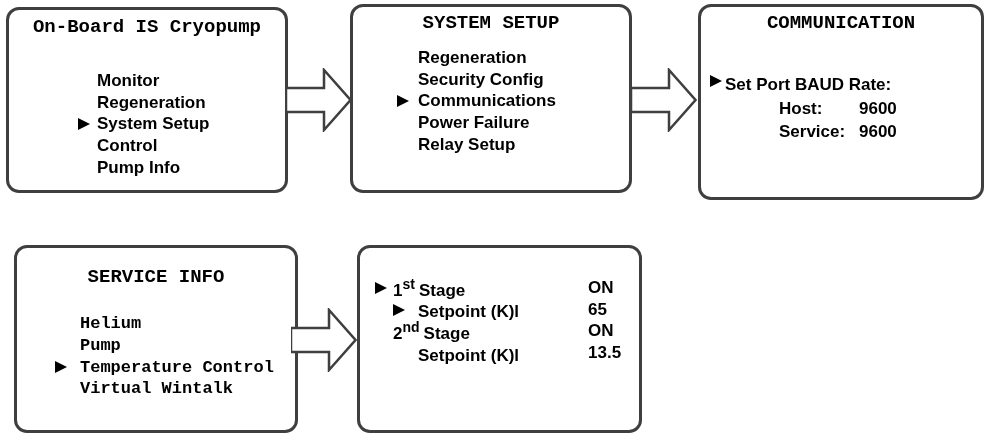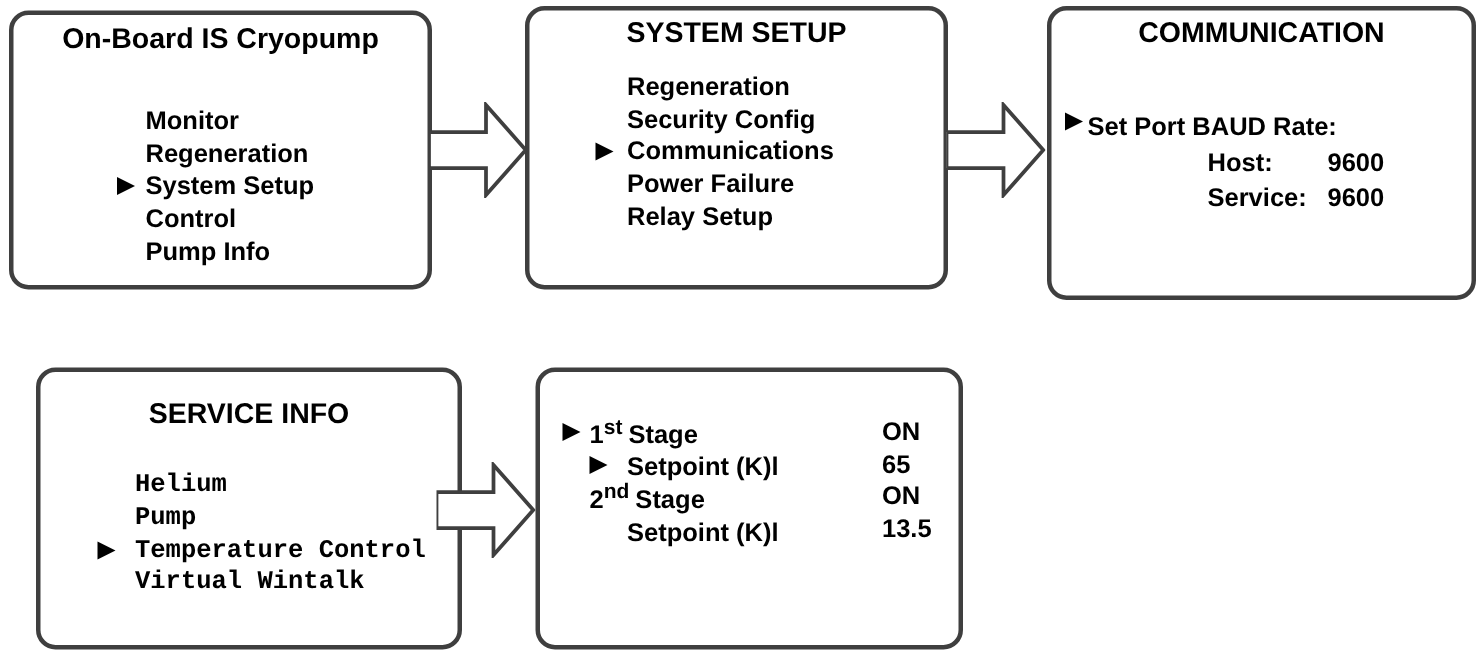--- a/index.html
+++ b/index.html
@@ -18,27 +18,28 @@
   .panel {
     position: absolute;
     box-sizing: border-box;
     background: #ffffff;
     border: 3px solid #3f3f3f;
     border-radius: 13px;
   }
   #p1 { left: 6px;   top: 7px;   width: 282px; height: 186px; }
   #p2 { left: 350px; top: 4px;   width: 282px; height: 189px; }
   #p3 { left: 698px; top: 4px;   width: 286px; height: 196px; }
-  #p4 { left: 24px;   top: 245px; width: 284px; height: 188px; }
+  #p4 { left: 14px;   top: 245px; width: 284px; height: 188px; }
   #p5 { left: 357px; top: 245px; width: 285px; height: 188px; }
 
   .title {
     text-align: center;
     font-size: 19px;
     line-height: 24px;
+    font-family: Liberation Mono, monospace;
   }
   #p1 .title { margin-top: 5px; }
   #p2 .title { margin-top: 4px; }
   #p3 .title { margin-top: 4px; }
   #p4 .title { margin-top: 17px; }
   #p5 .title { margin-top: 12px; }
 
   .menu { font-size: 17px; }
   .mrow {
     display: flex;
@@ -58,21 +59,21 @@
   #p1 .pslot { width: 19px; }
   #p2 .menu { margin-top: 12px; padding-left: 44px; }
   #p2 .pslot { width: 21px; }
   #p4 .menu { margin-top: 24px; padding-left: 38px; font-family: Liberation Mono, monospace; }
   #p4 .pslot { width: 25px; }
 
   
   #p3 .comm { margin-top: 40px; font-size: 17px; }
   #p3 .prompt-row { display: flex; align-items: flex-start; height: 21.7px; padding-left: 9px; white-space: nowrap; }
   #p3 .prompt-row .pslot { width: 15px; }
-  #p3 .port-row { display: flex; height: 21.7px; padding-left: 104px; margin-top: 2px; white-space: nowrap; }
+  #p3 .port-row { display: flex; height: 21.7px; padding-left: 78px; margin-top: 2px; white-space: nowrap; }
   #p3 .port-label { width: 80px; flex: 0 0 auto; }
   #p3 .port-value { flex: 0 0 auto; }
 
   
   #p5 .rows { margin-top: 29px; padding-left: 15px; padding-right: 0; font-size: 17px; }
   .trow { display: flex; align-items: center; height: 21.7px; white-space: nowrap; }
   .t-indent { width: 18px; flex: 0 0 auto; }
   .t-slot { width: 18px; flex: 0 0 auto; display: flex; align-items: center; }
   .t-slot.wide { width: 25px; }
   .t-label { flex: 1 1 auto; overflow: hidden; }

